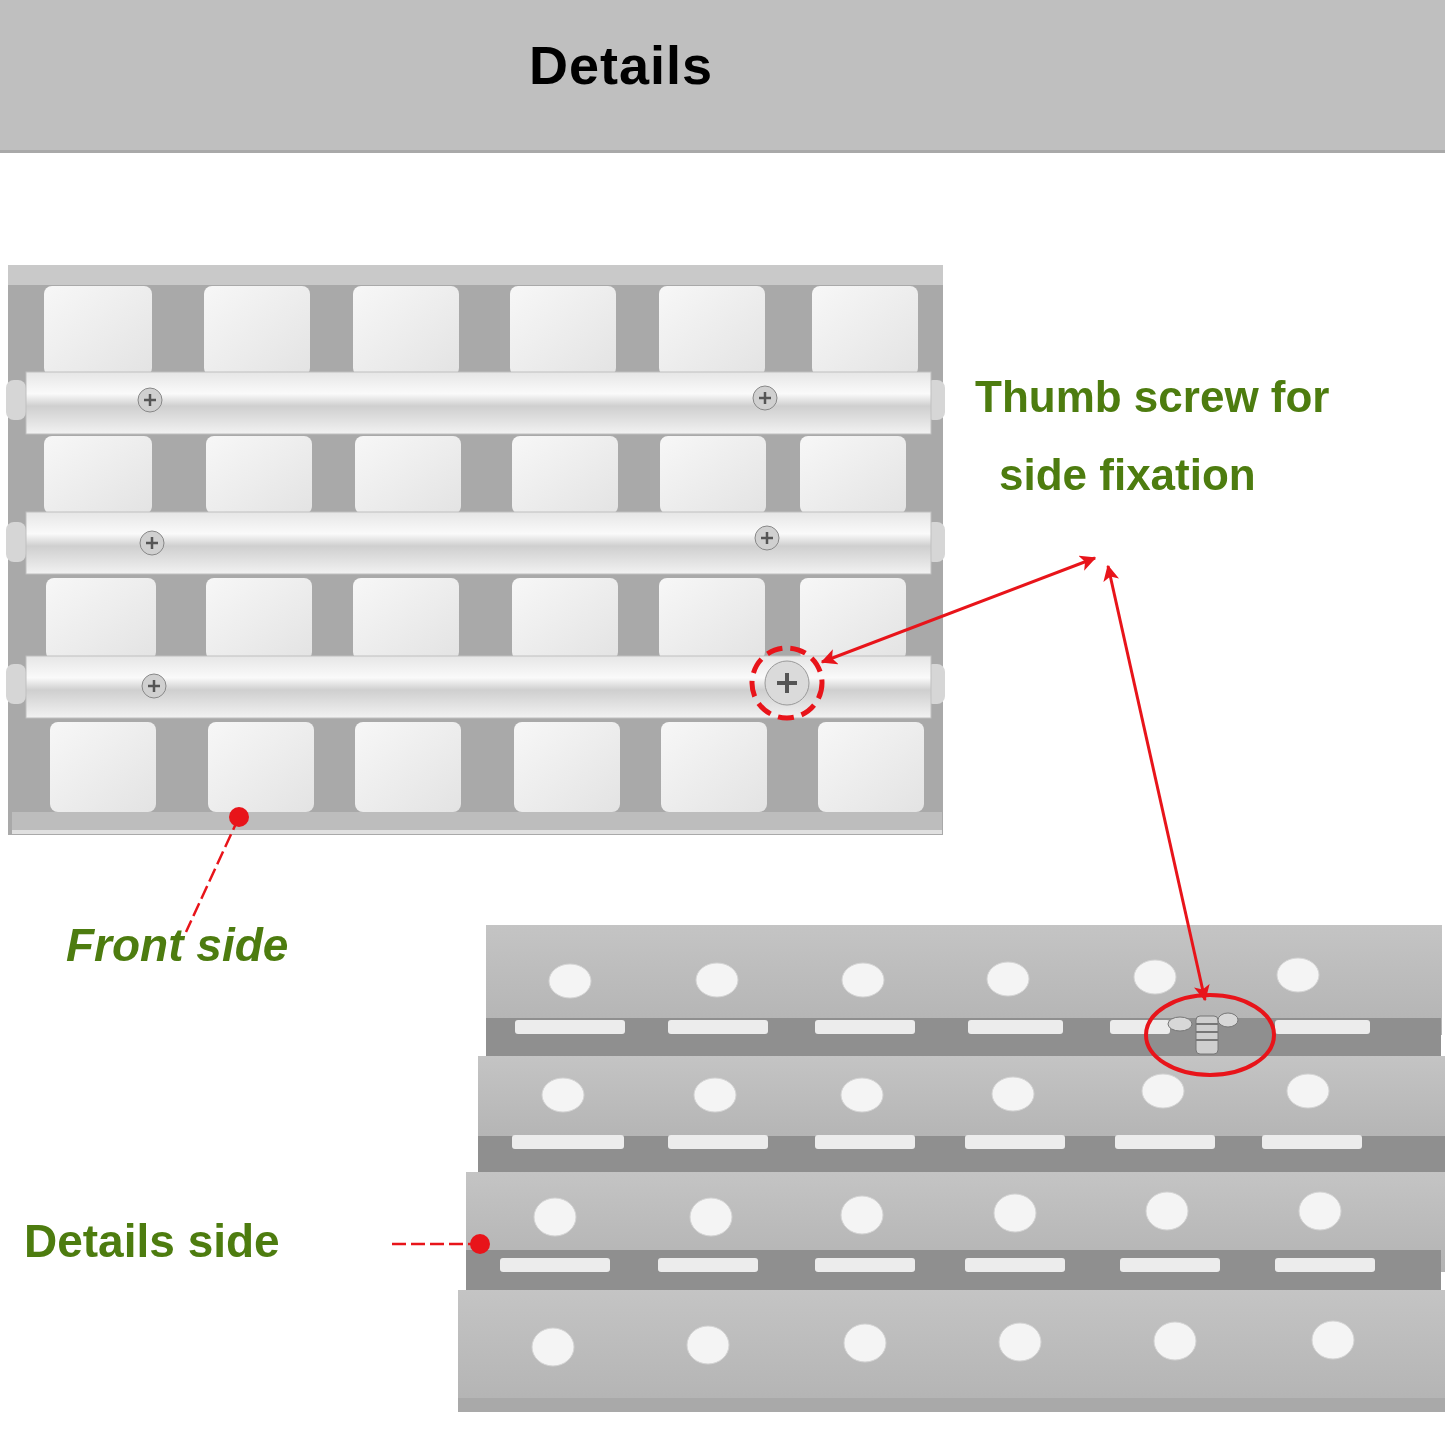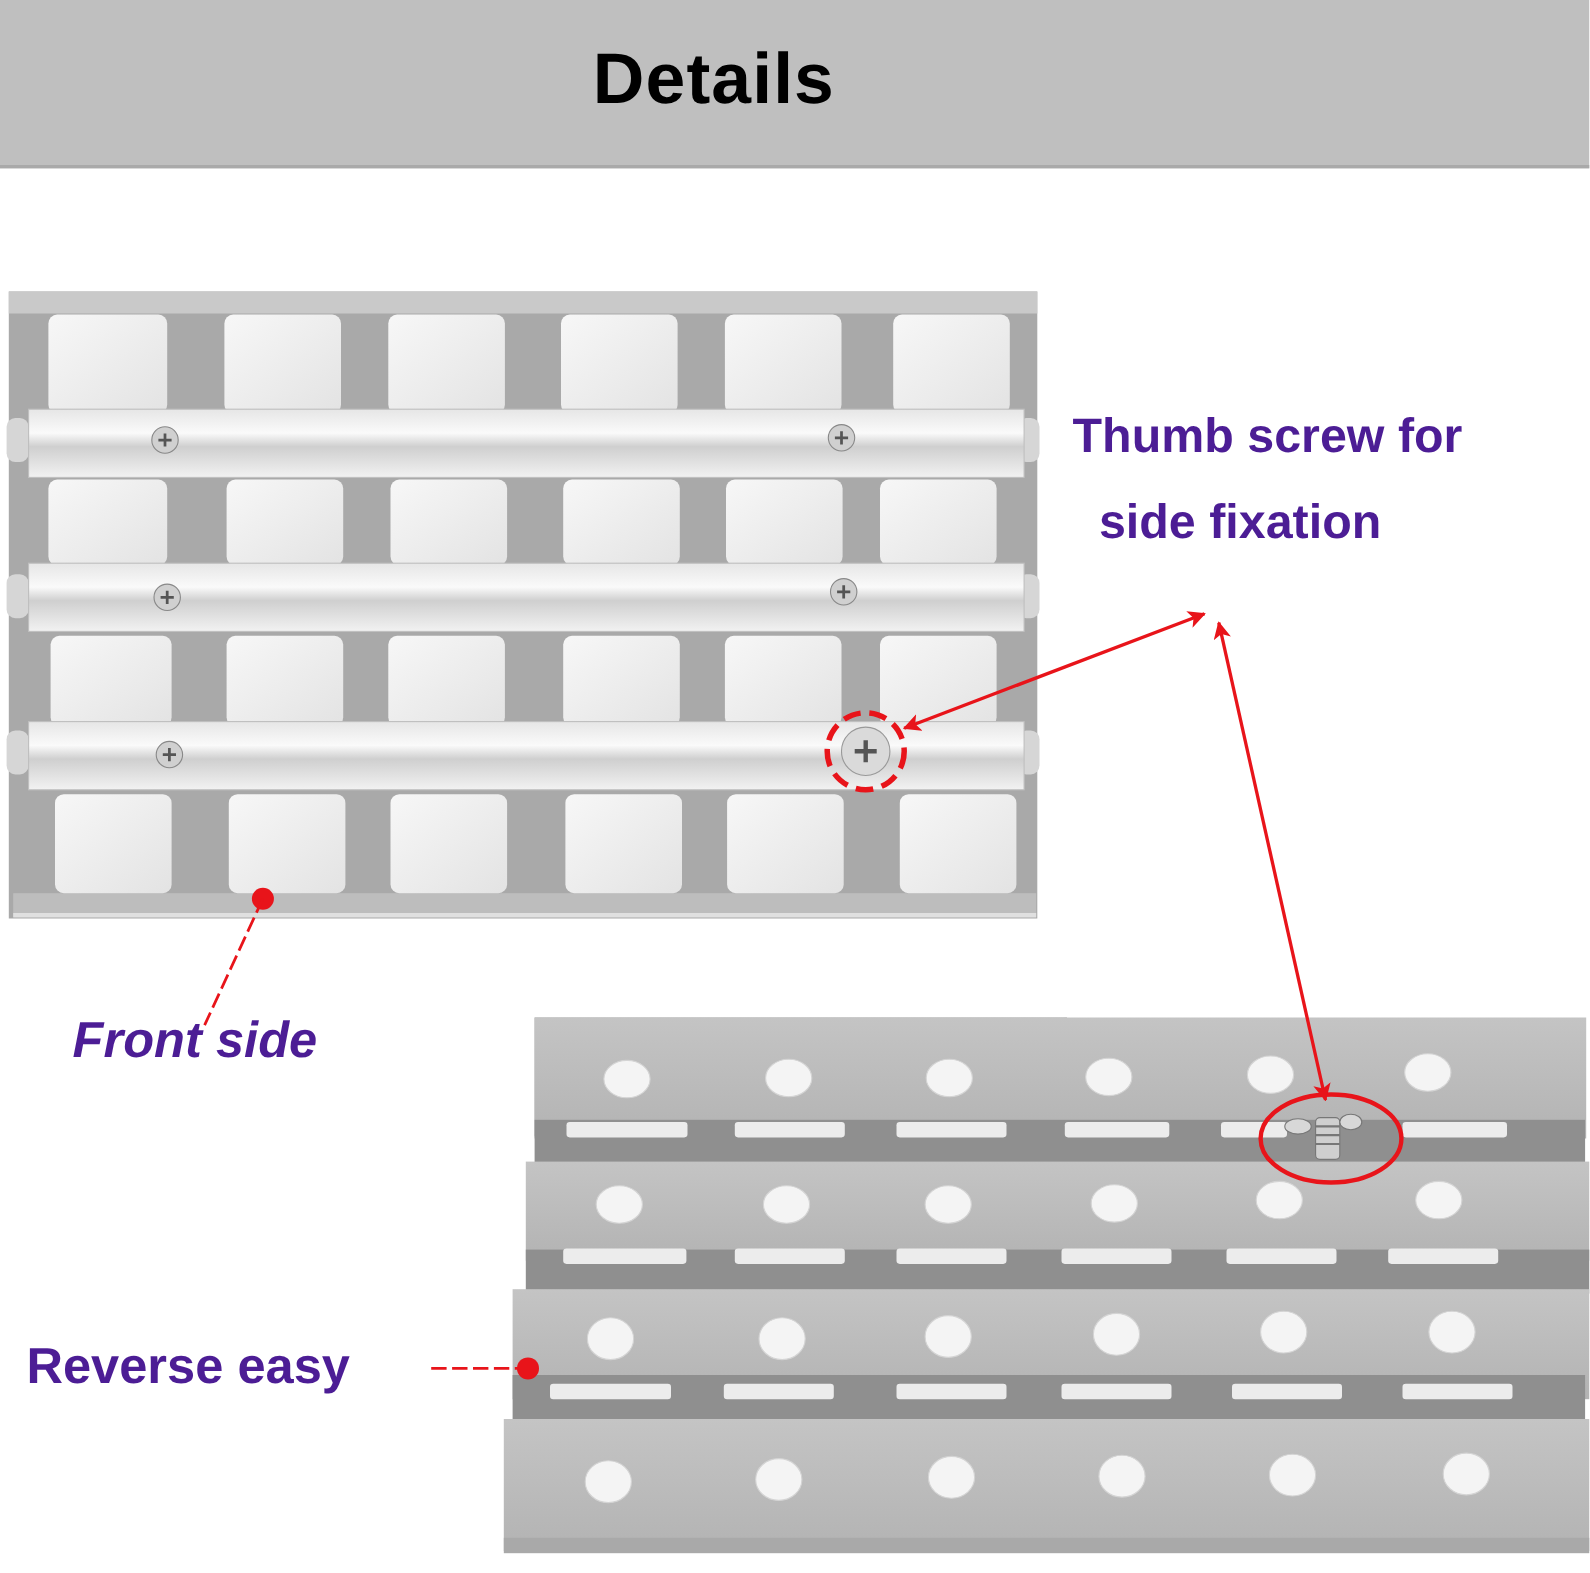--- a/index.html
+++ b/index.html
@@ -1,22 +1,22 @@
 <!DOCTYPE html>
 <html><head>
 <meta charset="utf-8">
 <style>
   html, body { margin:0; padding:0; }
   body { width:1445px; height:1430px; background:#ffffff; position:relative; overflow:hidden;
          font-family: "Liberation Sans", "DejaVu Sans", sans-serif; }
   .header { position:absolute; left:0; top:0; width:1445px; height:150px; background:#bfbfbf;
             border-bottom:3px solid #a9a9a9; }
   .header-title { position:absolute; left:0; width:1242px; top:34px; text-align:center;
-                  font-size:65px; font-weight:bold; color:#000; letter-spacing:1px;margin-left:28px; }
-  .label { position:absolute; font-weight:bold; color:#4c1d95; white-space:nowrap; }
+                  font-size:54px; font-weight:bold; color:#000; letter-spacing:1px; }
+  .label { position:absolute; font-weight:bold; color:#4d7c0f; white-space:nowrap; }
   .callout-1 { left:975px; top:358px; font-size:44px; line-height:78px; }
   .callout-1 .line2 { padding-left:24px; }
   .front-label { left:66px; top:918px; font-size:46px;font-style:italic; }
   .reverse-label { left:24px; top:1214px; font-size:46px; }
   svg.scene { position:absolute; left:0; top:0; }
 </style>
 </head>
 <body>
 
 <div class="header">
@@ -194,13 +194,13 @@
     <circle cx="480" cy="1244" r="10" fill="#e8141a"></circle>
     <line x1="392" y1="1244" x2="472" y2="1244" stroke="#e8141a" stroke-width="2.5" stroke-dasharray="14 5"></line>
   </g>
 </svg>
 
 <div class="label callout-1">
   <div>Thumb screw for</div>
   <div class="line2">side fixation</div>
 </div>
 <div class="label front-label">Front side</div>
-<div class="label reverse-label">Reverse easy</div>
+<div class="label reverse-label">Details side</div>
 
 </body></html>

